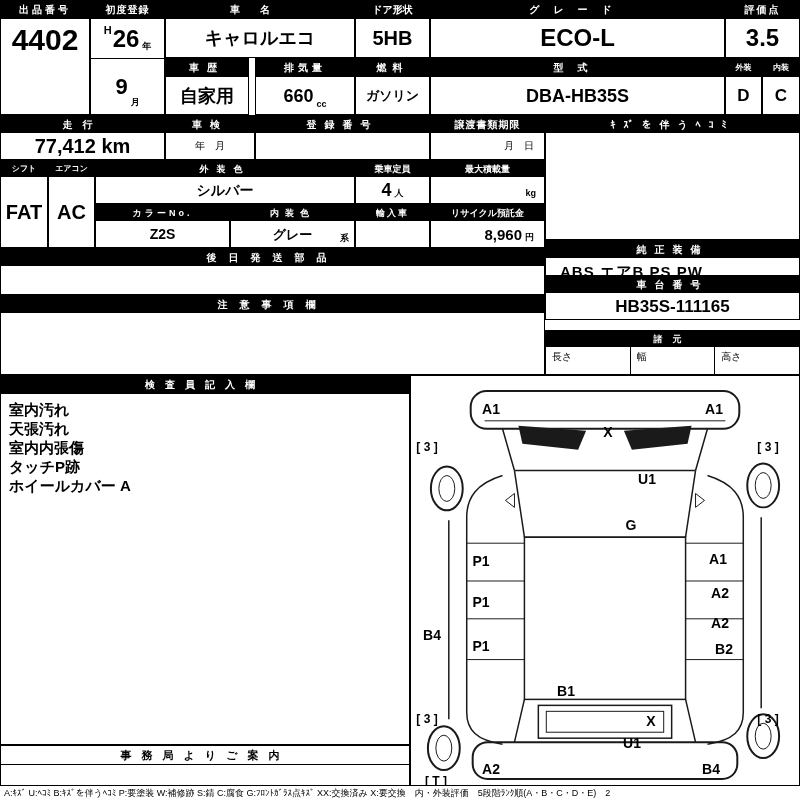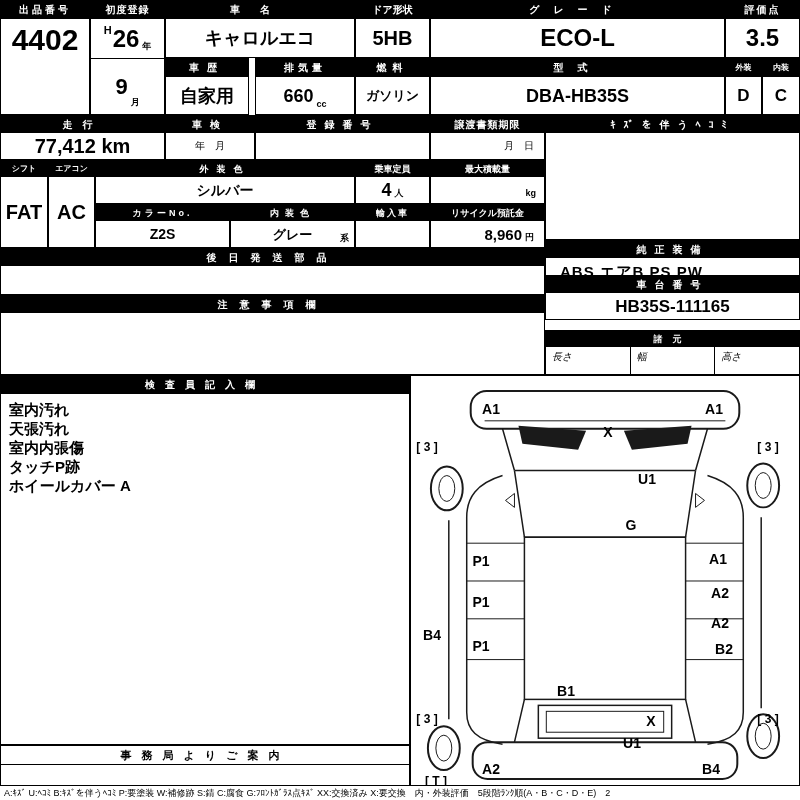--- a/index.html
+++ b/index.html
@@ -23,21 +23,21 @@
   .unit{font-size:9px;font-weight:bold;align-self:flex-end;margin:0 0 5px 3px;}
   .era{font-size:11px;font-weight:bold;align-self:flex-start;margin:5px 1px 0 0;}
   .freg1{flex:0 0 39px;border-bottom:1px solid #000;display:flex;align-items:center;justify-content:center;}
   .freg1 .num{font-size:24px;font-weight:bold;line-height:1;}
   .freg2{flex:1;display:flex;align-items:center;justify-content:center;}
   .freg2 .num{font-size:22px;font-weight:bold;line-height:1;}
   .kgval{flex:1;display:flex;align-items:flex-end;justify-content:flex-end;padding:0 8px 5px 0;font-size:9px;font-weight:bold;}
   .intcol{position:relative;}
   .intcol .suffix{position:absolute;right:5px;bottom:4px;font-size:9px;font-weight:bold;}
   .dims-row{flex:1;display:flex;}
-  .dim{flex:1;border-right:1px solid #000;font-size:10px;padding:3px 0 0 6px;box-sizing:border-box;font-style:italic;}
+  .dim{flex:1;border-right:1px solid #000;font-size:10px;padding:3px 0 0 6px;box-sizing:border-box;}
   .dim:last-child{border-right:none;}
   .insp-notes{flex:1;padding:6px 8px;font-size:15px;font-weight:bold;line-height:19px;}
   .office-hdr{flex:0 0 18px;display:flex;align-items:center;justify-content:center;font-size:11px;font-weight:bold;border-bottom:1px solid #000;background:#fff;color:#000;}
   #diagram-wrap{position:absolute;left:410px;top:375px;width:390px;height:411px;border:1px solid #000;box-sizing:border-box;background:#fff;}
   #diagram-wrap svg{position:absolute;left:0;top:0;}
   #diagram-labels{position:absolute;left:0;top:0;width:100%;height:100%;}
   .dlabel{position:absolute;transform:translate(-50%,-50%);font-weight:bold;font-size:14px;white-space:nowrap;line-height:1;}
   .dlabel.sm{font-size:12px;}
   #legend{position:absolute;left:0;top:786px;width:800px;height:14px;font-size:9px;line-height:14px;padding-left:4px;white-space:nowrap;box-sizing:border-box;background:#fff;}
 </style>

